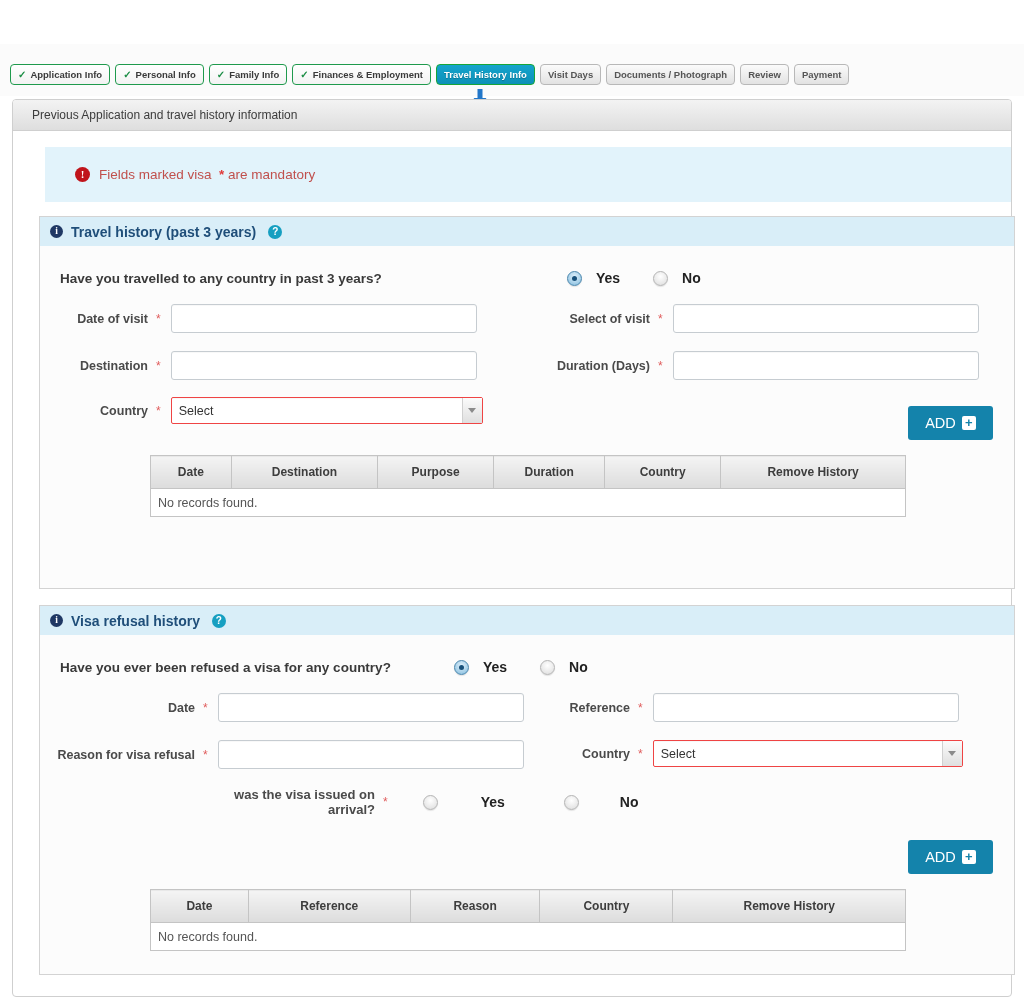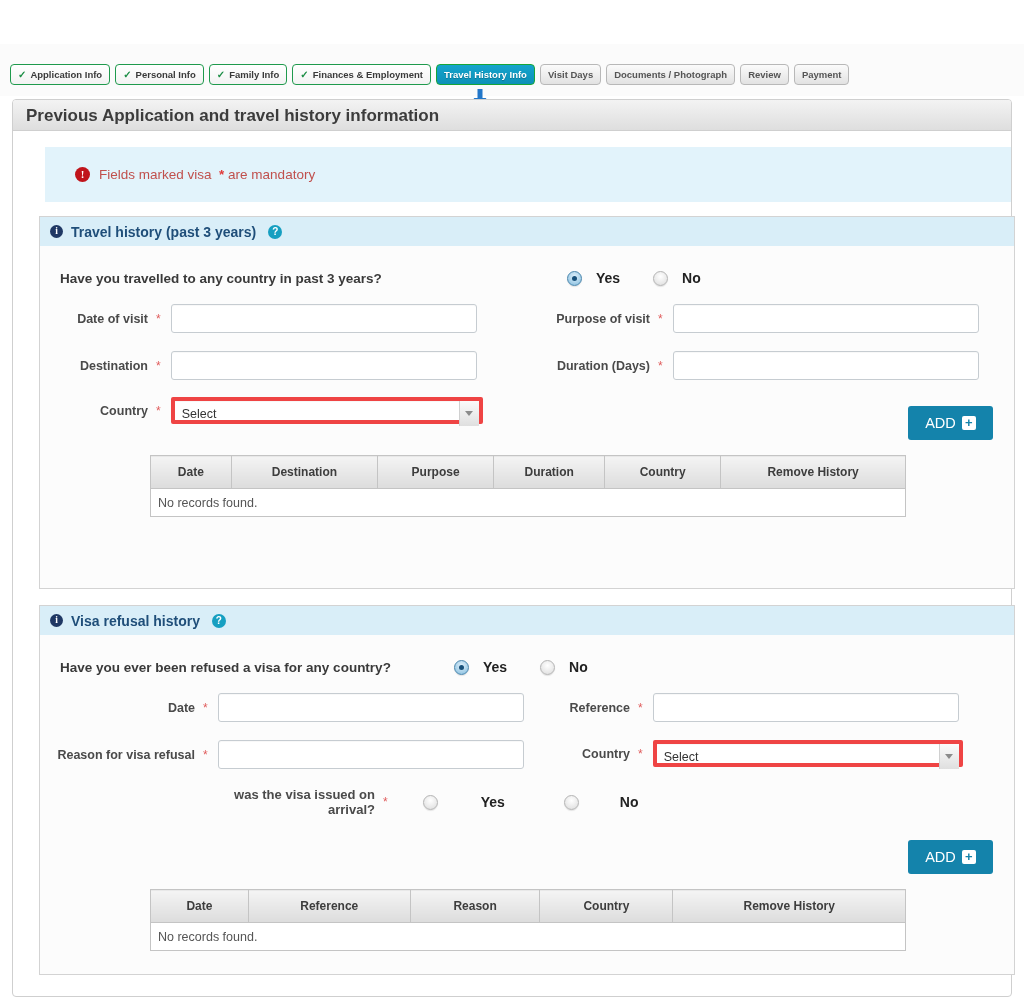--- a/index.html
+++ b/index.html
@@ -69,22 +69,22 @@
     color: #ffffff;
     text-shadow: 0 1px 1px rgba(0,0,0,.25);
   }
 
   
   .panel {
     position: absolute; left: 12px; top: 99px; width: 1000px; height: 898px;
     border: 1px solid #cfcfcf; border-radius: 4px; background: #fff;
   }
   .panel-head {
-    height: 31px; line-height: 31px; padding-left: 13px;
-    font-size: 17px; font-weight: bold; color: #3c3c3c;
+    height: 31px; line-height: 31px; padding-left: 19px;
+    font-size: 12px; font-weight: normal; color: #3c3c3c;
     background: linear-gradient(#f3f3f3, #dedede);
     border-bottom: 1px solid #cfcfcf;
     border-radius: 3px 3px 0 0;
   }
   .panel-body { padding: 16px; }
 
   
   .notice {
     margin: 0 0 14px 16px; width: 966px; height: 55px;
     background: #e2f3fb; display: flex; align-items: center; padding-left: 30px;
@@ -142,21 +142,21 @@
   .fields { position: relative; height: 118px; }
   .field { position: absolute; display: flex; align-items: center; }
   .field-label { font-size: 12.5px; color: #4a4a4a; text-align: right; font-weight: bold; }
   .req { color: #e05c5c; font-size: 12px; margin: 0 0 0 8px; }
   .inp {
     height: 29px; border: 1px solid #c6ccd1; border-radius: 3px;
     background: #fff; margin-left: 10px;
     box-shadow: inset 0 1px 1px rgba(0,0,0,.03);
   }
   .sel {
-    height: 27px; border: 4px solid #ef4444; border-radius: 2px;
+    height: 27px; border: 1px solid #ef4444; border-radius: 2px;
     background: #fff; margin-left: 10px; position: relative;
     font-size: 12.5px; color: #333; line-height: 27px; padding-left: 7px;
     box-shadow: inset 0 1px 1px rgba(0,0,0,.03);
   }
   .sel .arrowbox {
     position: absolute; right: 0; top: 0; width: 20px; height: 25px;
     background: linear-gradient(#fbfbfb, #dfdfdf);
     border-left: 1px solid #d0d0d0;
     display: flex; align-items: center; justify-content: center;
   }
@@ -276,21 +276,21 @@
               <span class="req">*</span>
               <div class="sel" style="width:312px;">
                 <span>Select</span>
                 <span class="arrowbox">
                     <span class="caret"></span>
                   </span>
               </div>
             </div>
 
             <div class="field" style="left:490px; top:12px;">
-              <span class="field-label" style="width:120px;">Purpose of visit</span>
+              <span class="field-label" style="width:120px;">Select of visit</span>
               <span class="req">*</span>
               <input class="inp" style="width: 306px;" value="">
             </div>
             <div class="field" style="left:490px; top:59px;">
               <span class="field-label" style="width:120px;">Duration (Days)</span>
               <span class="req">*</span>
               <input class="inp" style="width: 306px;" value="">
             </div>
           </div>
 

